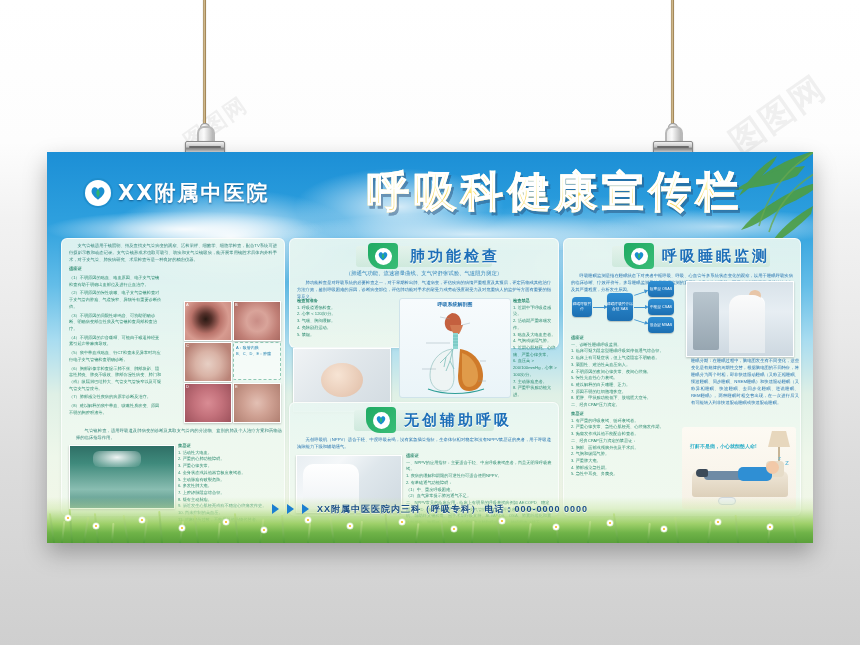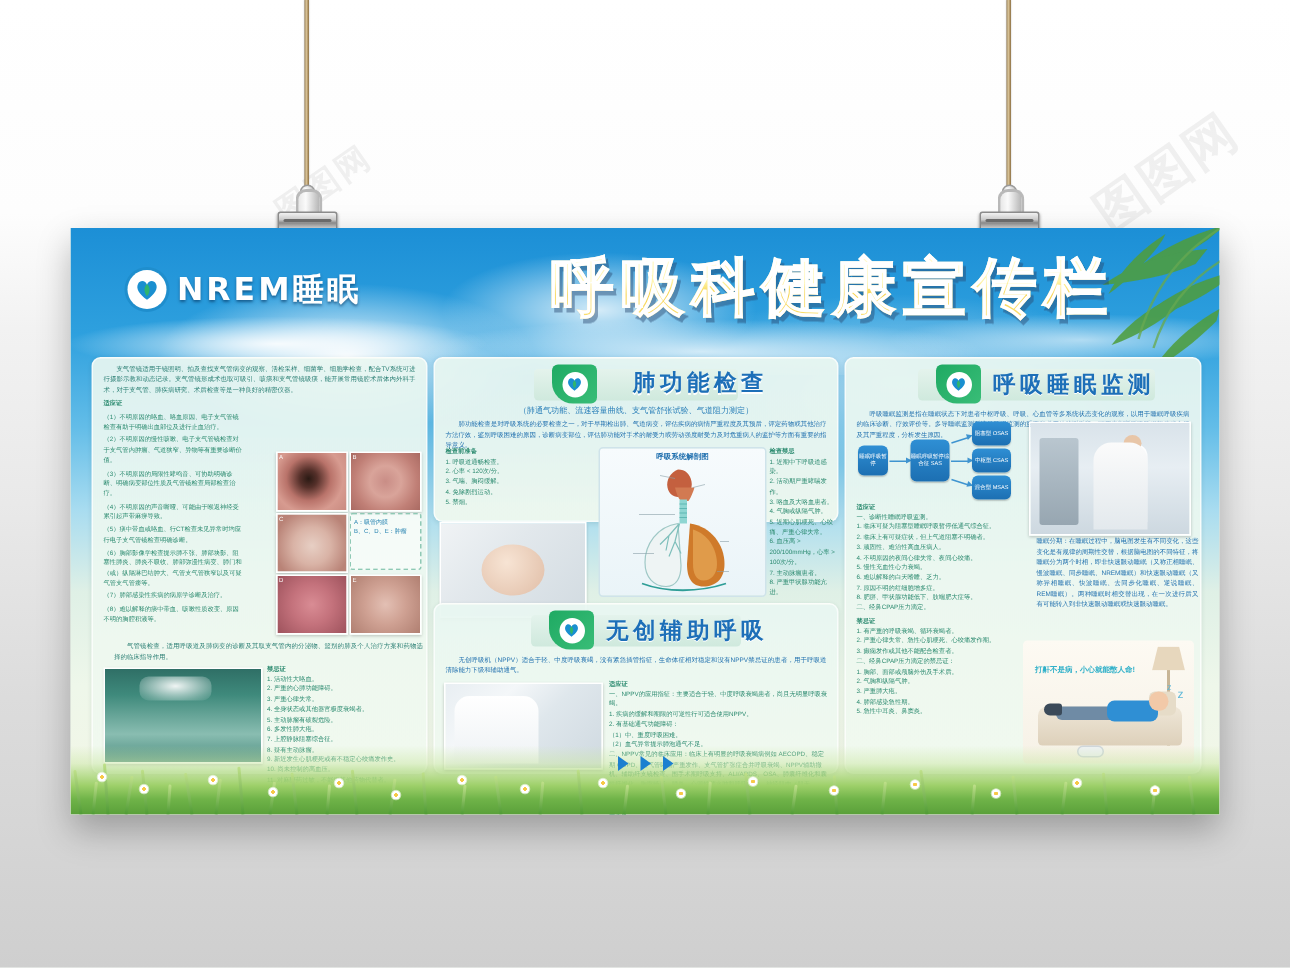--- a/index.html
+++ b/index.html
@@ -201,21 +201,21 @@
   </svg>
 
   <div class="hdr">
     <div class="logo-wrap">
       <div class="logo-circ">
         <svg width="18" height="18" viewBox="0 0 24 24">
           <path d="M12 21 C5 16 2 11 4 7 C6 3 11 4 12 8 C13 4 18 3 20 7 C22 11 19 16 12 21Z" fill="#1a8fd0"></path>
           <path d="M12 18 C9 14 9 10 12 7 C15 10 15 14 12 18Z" fill="#2fb46e"></path>
         </svg>
       </div>
-      <span class="hosp-name">NREM睡眠</span>
+      <span class="hosp-name">XX附属中医院</span>
     </div>
     <div class="main-title">呼吸科健康宣传栏</div>
   </div>
 
   <div class="panel p-left">
 
     <div class="ptxt ind" style="margin-top:3px;">支气管镜适用于镜照明、拍及查找支气管病变的观察、活检采样、细菌学、细胞学检查，配合TV系统可进行摄影示教和动态记录。支气管镜形成术也取可吸引、咳痰和支气管镜吸痰，能开展常用镜腔术后体内外科手术，对于支气管、肺疾病研究、术后检查等是一种良好的精密仪器。</div>
 
     <div class="plist" style="margin-top:3px;font-weight:bold;">适应证</div>
     <div style="width:108px;">
@@ -274,21 +274,21 @@
     <div class="phdr">
       <div class="ribbon" style="left:60px;right:60px;"></div>
       <div class="ptag" style="left:72px;">
         <div class="inner">
           <svg width="12" height="12" viewBox="0 0 24 24">
               <path d="M12 21 C5 16 2 11 4 7 C6 3 11 4 12 8 C13 4 18 3 20 7 C22 11 19 16 12 21Z" fill="#1a8fd0"></path>
               <path d="M12 18 C9 14 9 10 12 7 C15 10 15 14 12 18Z" fill="#2fb46e"></path>
             </svg>
         </div>
       </div>
-      <div class="ptitle" style="left:126px;font-family:Liberation Mono, monospace;">肺功能检查</div>
+      <div class="ptitle" style="left:114px;">肺功能检查</div>
     </div>
     <div class="psub">（肺通气功能、流速容量曲线、支气管舒张试验、气道阻力测定）</div>
     <div class="ptxt ind blue">肺功能检查是对呼吸系统的必要检查之一，对于早期检出肺、气道病变，评估疾病的病情严重程度及其预后，评定药物或其他治疗方法疗效，鉴别呼吸困难的原因，诊断病变部位，评估肺功能对手术的耐受力或劳动强度耐受力及对危重病人的监护等方面有重要的指导意义。</div>
   </div>
 
   <div class="anat" style="left:352px;top:146px;width:110px;height:98px;">
     <div class="anat-t">呼吸系统解剖图</div>
     <svg viewBox="0 0 110 98" width="110" height="98">
 
       <path d="M52 14 c-5 2 -8 7 -7 12 c1 5 5 7 9 6 c5 -1 8 -5 7 -10 c-1 -5 -4 -8 -9 -8z" fill="#c4603f"></path>
@@ -504,14 +504,15 @@
     <div class="daisy" style="left:560px;bottom:17px;"></div>
     <div class="daisy" style="left:614px;bottom:11px;"></div>
     <div class="daisy" style="left:668px;bottom:18px;"></div>
     <div class="daisy" style="left:720px;bottom:13px;"></div>
   </div>
 
   <div class="footbar">
     <span class="ftri"></span>
     <span class="ftri"></span>
     <span class="ftri"></span>
+    <span class="ftext">XX附属中医医院内三科（呼吸专科）    电话：000-0000 0000</span>
   </div>
 </div>
 
 </body></html>

